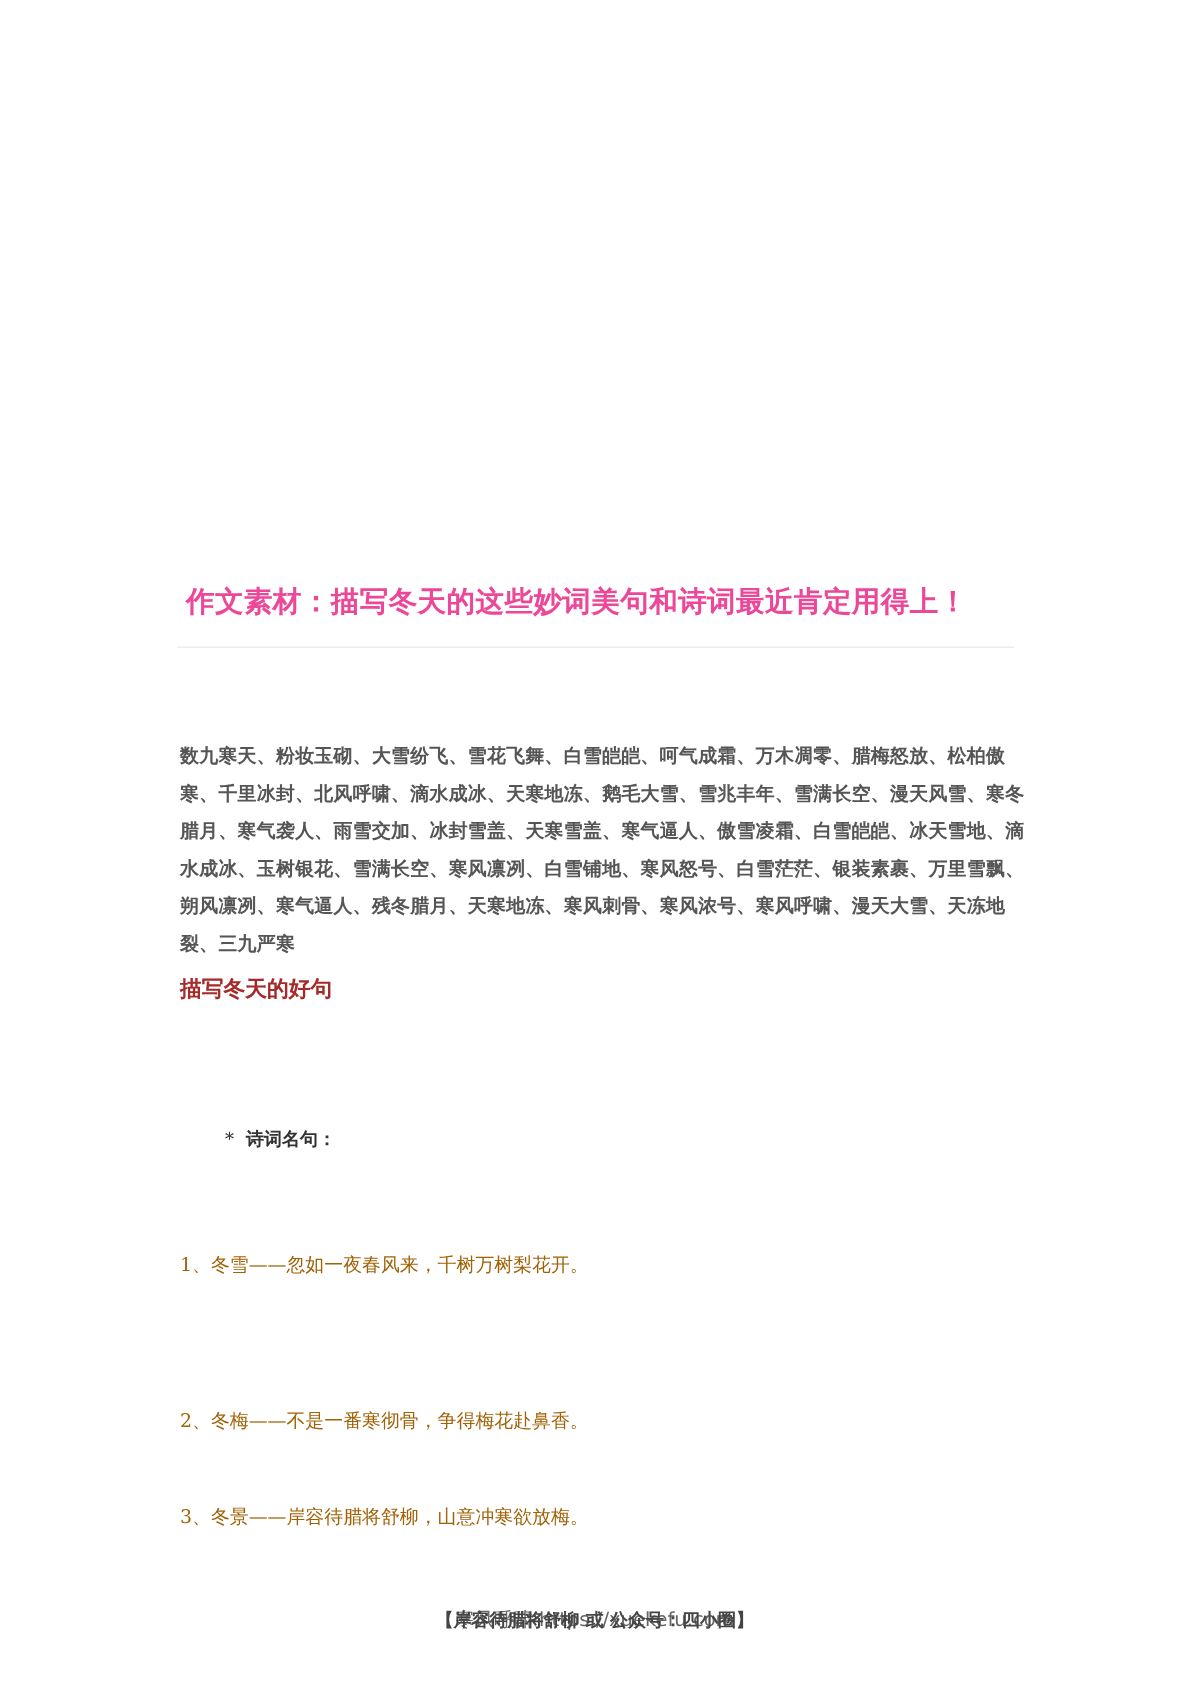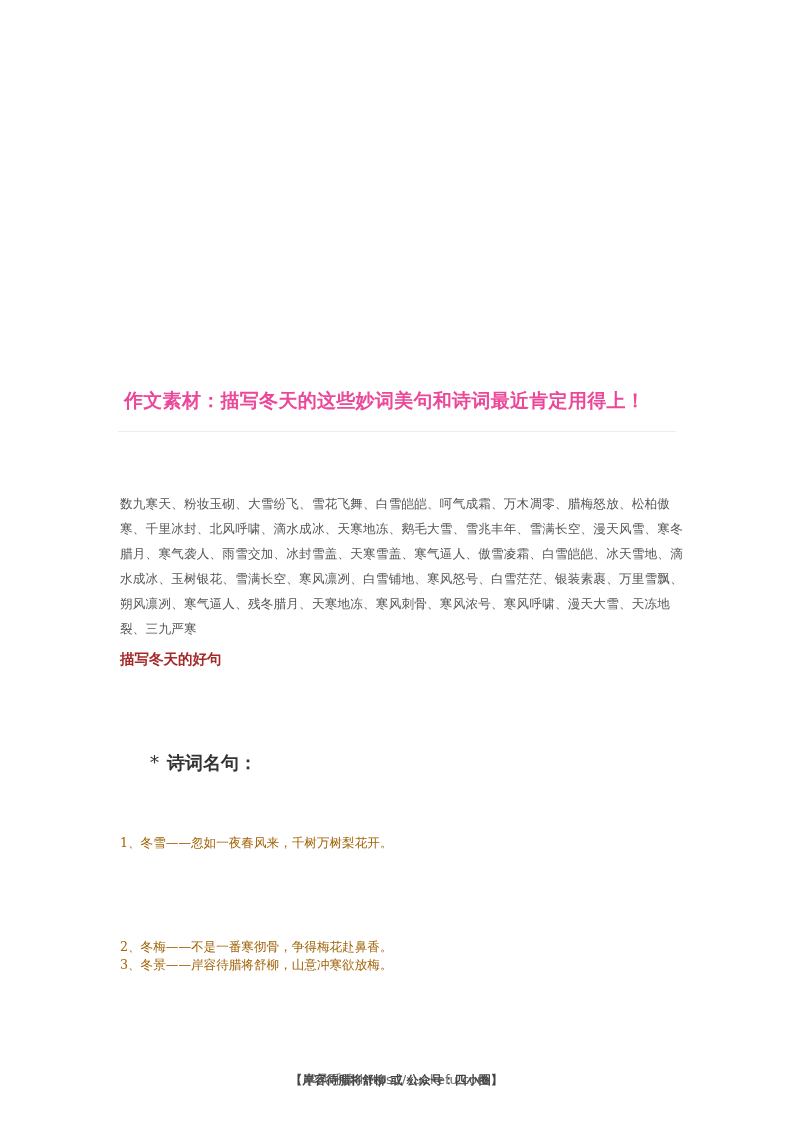--- a/index.html
+++ b/index.html
@@ -2,23 +2,23 @@
 <html><head>
 <meta charset="utf-8">
 <style>
   html, body { margin: 0; padding: 0; background: #ffffff; }
   body { width: 793px; height: 1122px; position: relative; overflow: hidden;
          font-family: "DejaVu Serif", "Liberation Serif", serif; color: #333; }
   .title { position: absolute; left: 124px; top: 388px; width: 560px;
            font-size: 19px; font-weight: bold; color: #ec4899; letter-spacing: 0.3px; white-space: nowrap; }
   .divider { position: absolute; left: 118px; top: 431px; width: 558px; height: 1px; background: #ececec; }
   .wordlist { position: absolute; left: 120px; top: 491px; width: 570px;
-              font-size: 12.6px; line-height: 25px; color: #555; letter-spacing: 0.2px; }
+              font-size: 12.6px; line-height: 25px; color: #555; letter-spacing: 0.2px; font-weight: bold; }
   .section-head { position: absolute; left: 120px; top: 650px; font-size: 14.5px; color: #a52a2a; font-weight: bold; }
-  .sub-head { position: absolute; left: 150px; top: 751px; font-size: 18px; color: #333; font-weight: bold; }
+  .sub-head { position: absolute; left: 150px; top: 751px; font-size: 12px; color: #333; font-weight: bold; }
   .sub-head .star { margin-right: 8px; font-weight: normal; }
   .poem { position: absolute; left: 120px; font-size: 12.6px; color: #a16207; white-space: nowrap; }
   .footer { position: absolute; left: 0; top: 1071px; width: 793px; text-align: center;
             font-family: "DejaVu Sans", "Liberation Sans", sans-serif; font-size: 13px; color: #666; }
   .footer .layer { position: absolute; left: 0; width: 793px; text-align: center; }
   .footer .l2 { font-weight: bold; color: #444; font-size: 12px; top: 1px; }
 </style>
 </head>
 <body>
 
@@ -28,18 +28,18 @@
 <div class="wordlist">数九寒天、粉妆玉砌、大雪纷飞、雪花飞舞、白雪皑皑、呵气成霜、万木凋零、腊梅怒放、松柏傲寒、千里冰封、北风呼啸、滴水成冰、天寒地冻、鹅毛大雪、雪兆丰年、雪满长空、漫天风雪、寒冬腊月、寒气袭人、雨雪交加、冰封雪盖、天寒雪盖、寒气逼人、傲雪凌霜、白雪皑皑、冰天雪地、滴水成冰、玉树银花、雪满长空、寒风凛冽、白雪铺地、寒风怒号、白雪茫茫、银装素裹、万里雪飘、朔风凛冽、寒气逼人、残冬腊月、天寒地冻、寒风刺骨、寒风浓号、寒风呼啸、漫天大雪、天冻地裂、三九严寒</div>
 
 <div class="section-head">描写冬天的好句</div>
 
 <div class="sub-head">
   <span class="star">*</span><span>诗词名句：</span>
 </div>
 
 <div class="poem" style="top:835px;">1、冬雪——忽如一夜春风来，千树万树梨花开。</div>
 <div class="poem" style="top:939px;">2、冬梅——不是一番寒彻骨，争得梅花赴鼻香。</div>
-<div class="poem" style="top:957px;">3、冬景——岸容待腊将舒柳，山意冲寒欲放梅。</div>
+<div class="poem" style="top:1003px;">3、冬景——岸容待腊将舒柳，山意冲寒欲放梅。</div>
 
 <div class="footer">
   <div class="layer l1">寒风呼啸 https://xuekefu.com</div>
   <div class="layer l2">【岸容待腊将舒柳 或 公众号：四小圈】</div>
 </div>
 
 </body></html>

